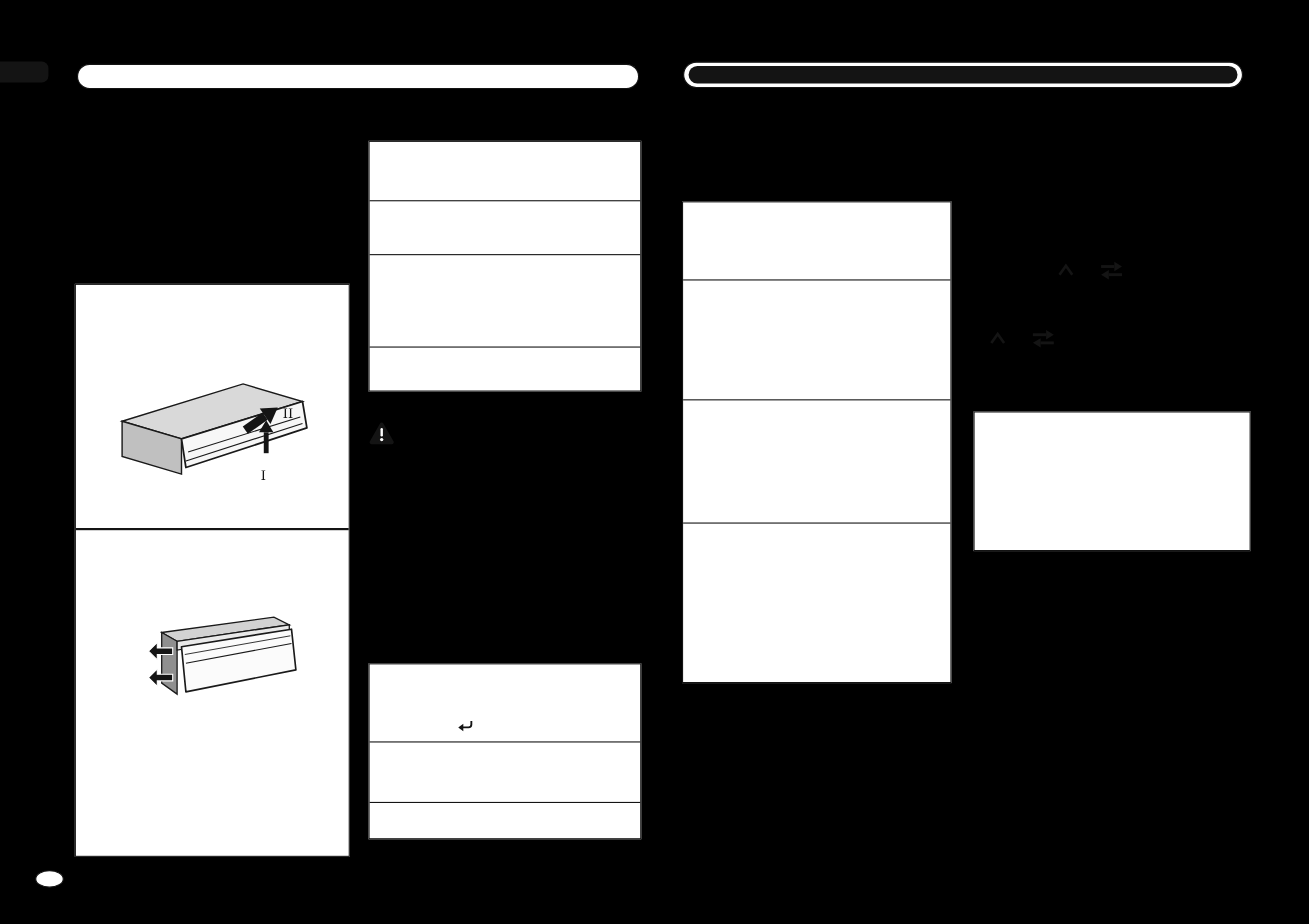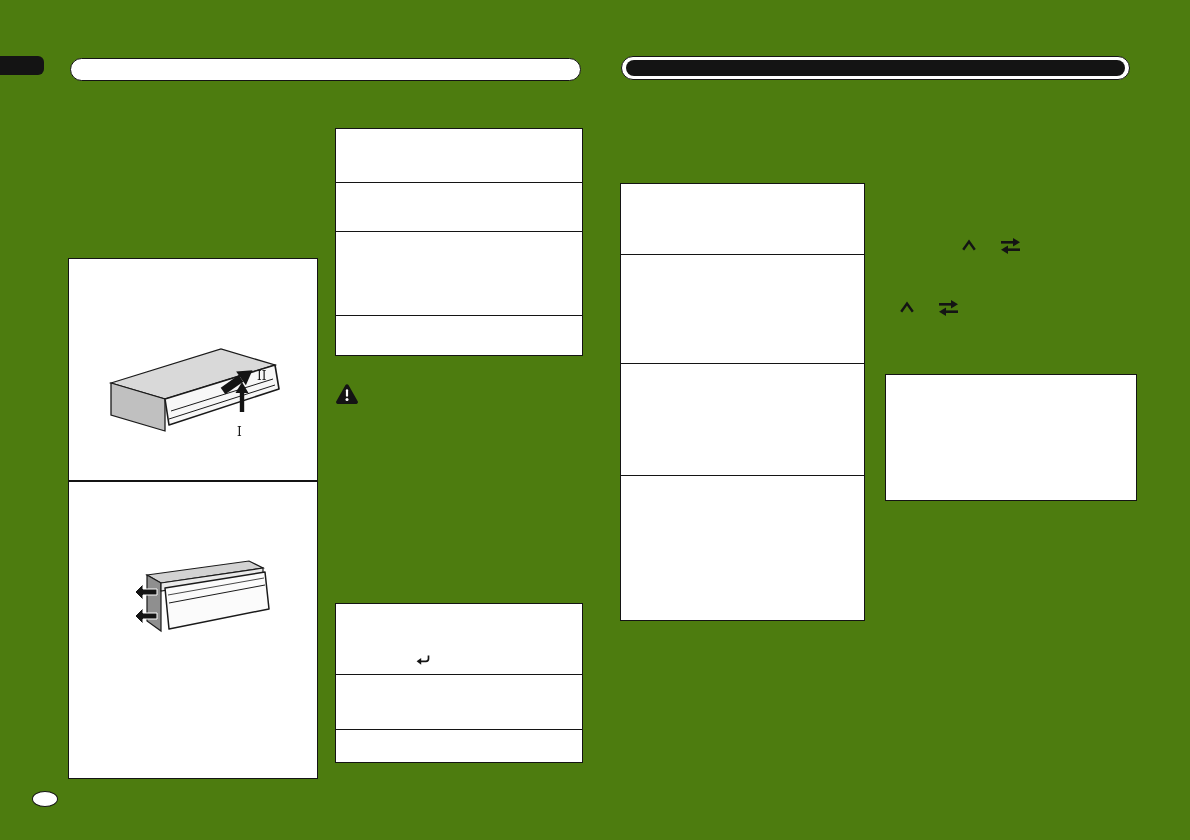--- a/index.html
+++ b/index.html
@@ -1,20 +1,20 @@
 <!DOCTYPE html>
 <html><head>
 <meta charset="utf-8">
 <style>
   * { margin:0; padding:0; box-sizing:border-box; }
   html,body { background:#ffffff; }
   body { font-family:"DejaVu Serif", serif; color:#141414; }
   .page {
     position:relative; width:1190px; height:840px;
-    background:#4d7c0f; overflow:hidden; margin:0 auto;
+    background:#000000; overflow:hidden; margin:0 auto;
   }
   .abs { position:absolute; }
   .outline { border:1.5px solid #141414; background:#ffffff; }
   .pill { border:1.6px solid #141414; border-radius:13px; background:#ffffff; }
   .table { display:flex; flex-direction:column; }
   .table .trow { border-bottom:1.5px solid #141414; }
   .table .trow:last-child { border-bottom:none; flex:1; }
   .hr-divider { position:absolute; left:0; right:0; height:1.5px; background:#141414; }
   svg text { font-family:"DejaVu Serif", serif; fill:#141414; }
 </style>

